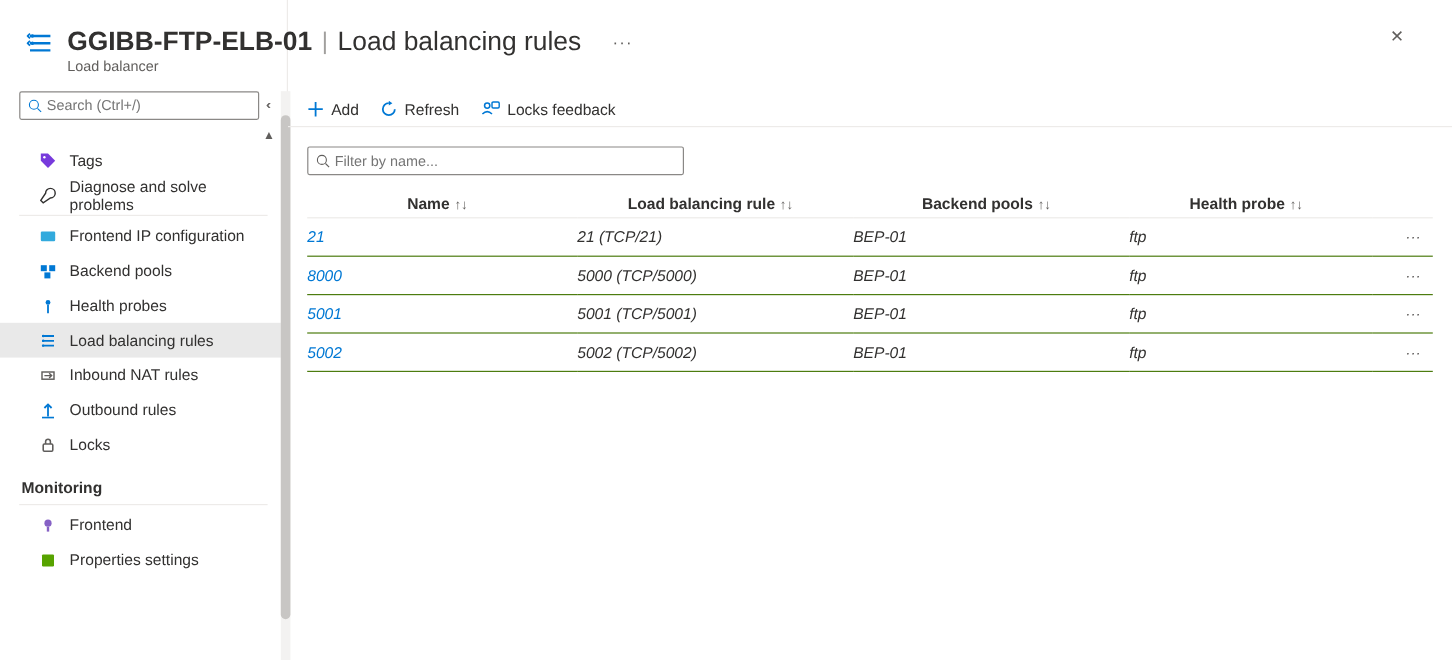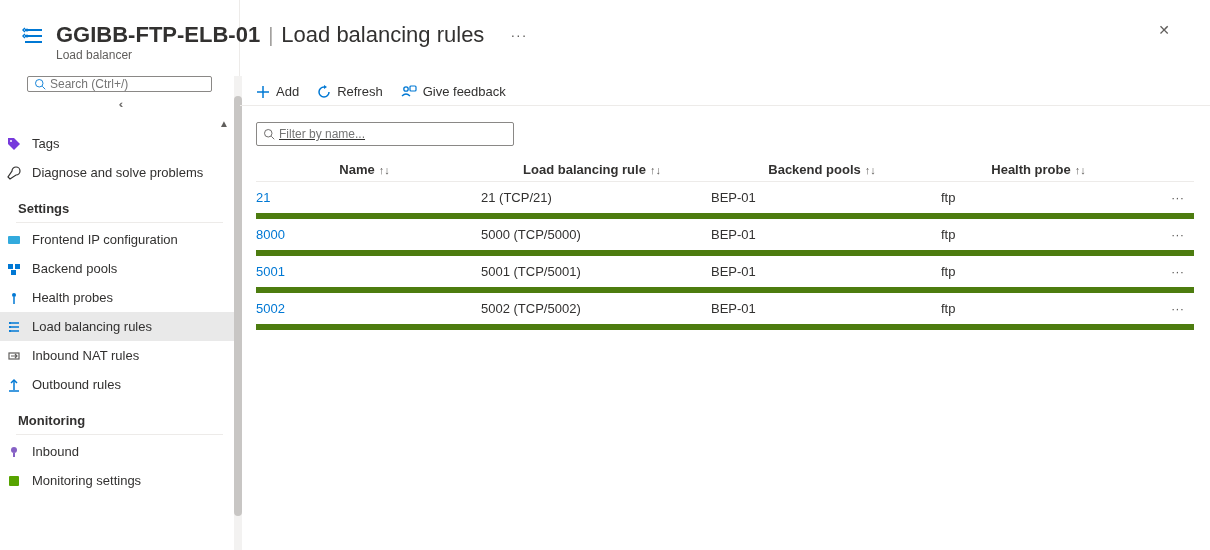--- a/index.html
+++ b/index.html
@@ -1,53 +1,53 @@
 <!DOCTYPE html>
 <html><head>
 <meta charset="utf-8">
 <style>
   * { box-sizing: border-box; margin: 0; padding: 0; }
   html, body { height: 100%; font-family: "Segoe UI", Arial, sans-serif; font-size: 13px; color: #323130; background: #fff; }
   .page { display: flex; height: 550px; width: 1210px; overflow: hidden; }
   
   .sidebar { width: 240px; border-right: 1px solid #edebe9; display: flex; flex-direction: column; padding-top: 76px; position: relative; }
-  .search-wrap { padding: 0 16px 8px 16px; display:flex; align-items:center; gap:6px;flex-direction:column;}
+  .search-wrap { padding: 0 16px 8px 16px; display:flex; align-items:center; gap:6px;}
   .search-box { flex:1; display: flex; align-items: center; border: 1px solid #8a8886; border-radius: 2px; height: 24px; padding: 0 6px; }
   .search-box svg { flex: none; }
   .search-box input { border: none; outline: none; font-size: 12px; flex: 1; margin-left: 4px; color:#605e5c; }
   .collapse-chevrons { color:#605e5c; cursor:pointer; font-size:11px; letter-spacing:-3px;}
   .scroll-up { text-align: right; padding-right: 10px; color: #605e5c; font-size:10px;}
   .sidebar-list { overflow-y: auto; flex: 1; }
-  .sidebar-item { display: flex; align-items: center; height: 29px; padding: 0 16px 0 6px; cursor: pointer; gap: 10px; font-size: 13px; }
+  .sidebar-item { display: flex; align-items: center; height: 29px; padding: 0 16px 0 32px; cursor: pointer; gap: 10px; font-size: 13px; }
   .sidebar-item.selected { background: #e9e9e9; }
   .section-header { font-weight: 600; font-size: 13px; padding: 14px 16px 4px 18px; color: #323130; }
   .section-divider { border: none; border-top: 1px solid #edebe9; margin: 2px 16px; }
   .sb-icon { width: 16px; height: 16px; display: inline-flex; align-items:center; justify-content:center; flex:none;}
   
   .main { flex: 1; display: flex; flex-direction: column; position: relative; }
   .header { display: flex; align-items: flex-start; padding: 22px 20px 4px 0; position:absolute; top:0; left:-220px; right:0;}
   .header-icon { width: 28px; height: 28px; margin-right: 8px; display:flex; align-items:center; justify-content:center;}
   .title-block { display: flex; flex-direction: column; }
   .title-row { display: flex; align-items: center; gap: 6px; }
   .title-main { font-size: 22px; font-weight: 600; }
   .title-sub { font-size: 22px; font-weight: 400; color: #323130; }
   .title-sep { font-size: 20px; color: #a19f9d; padding:0 2px;}
   .subtitle { font-size: 12px; color: #605e5c; margin-top: 0px; }
   .more-dots { margin-left: 20px; color:#605e5c; font-size:14px; letter-spacing:1px;}
   .close-btn { margin-left: auto; margin-right: 20px; color: #605e5c; cursor: pointer; font-size: 14px;}
   .toolbar { display: flex; align-items: center; gap: 18px; padding: 84px 16px 6px 16px; border-bottom: 1px solid #edebe9; }
-  .tool-btn { display: flex; align-items: center; gap: 6px; color: #323130; cursor: pointer; font-size: 13px; }
+  .tool-btn { display: flex; align-items: flex-start; gap: 6px; color: #323130; cursor: pointer; font-size: 13px; }
   .tool-btn .tb-icon { color: #0078d4; display:flex; }
   .content { padding: 16px 16px 0 16px; flex:1; overflow:auto;}
-  .filter-box { display: flex; align-items: center; border: 1px solid #8a8886; border-radius: 2px; height: 24px; padding: 0 6px; width: 258px; margin-bottom: 8px; text-decoration: underline; }
+  .filter-box { display: flex; align-items: center; border: 1px solid #8a8886; border-radius: 2px; height: 24px; padding: 0 6px; width: 314px; margin-bottom: 8px; }
   .filter-box input { border: none; outline: none; font-size: 12px; flex: 1; margin-left: 4px; color:#605e5c;}
   table { width: 100%; border-collapse: collapse; table-layout:fixed;}
   th { text-align: center; font-weight: 600; font-size: 13px; padding: 8px 8px 4px 0; border-bottom: 1px solid #edebe9; }
   th .sort { color:#605e5c; font-size:11px; margin-left:4px;}
-  td { font-size: 13px; padding: 8px 8px 8px 0; border-bottom: 6px solid #4d7c0f; }
+  td { font-size: 13px; padding: 8px 8px 8px 0; border-bottom: 1px solid #4d7c0f; font-style: italic; }
   td.name a { color: #0078d4; text-decoration: none; cursor:pointer;}
   td.actions { text-align: right; color:#605e5c; cursor:pointer; padding-right:10px;}
   col.c-name{width:225px;} col.c-rule{width:230px;} col.c-pool{width:230px;} col.c-probe{width:auto;} col.c-act{width:50px;}
   .scrollbar-fake { position:absolute; left:234px; top:76px; bottom:0; width:8px; background:#f3f2f1;}
   .scrollbar-fake .thumb{ position:absolute; left:0; right:0; top:20px; height:420px; background:#c8c6c4; border-radius:4px;}
 </style>
 </head>
 <body>
 
 <div class="page">
@@ -75,21 +75,20 @@
           <span>Tags</span>
         </div>
         <div class="sidebar-item">
           <span class="sb-icon">
             <svg width="14" height="14" viewBox="0 0 14 14">
               <path d="M9 1 a4 4 0 0 1 0 8 l-6 4 -2 -2 4 -6 a4 4 0 0 1 4 -4 z" fill="none" stroke="#323130" stroke-width="1.2"></path>
             </svg>
           </span>
           <span>Diagnose and solve problems</span>
         </div>
-        <div class="section-header">Settings</div>
         <hr class="section-divider">
         <div class="sidebar-item">
           <span class="sb-icon">
             <svg width="14" height="14" viewBox="0 0 14 14">
               <rect x="1" y="3" width="12" height="8" rx="1" fill="#32aadd"></rect>
             </svg>
           </span>
           <span>Frontend IP configuration</span>
         </div>
         <div class="sidebar-item">
@@ -136,38 +135,47 @@
         <div class="sidebar-item">
           <span class="sb-icon">
             <svg width="14" height="14" viewBox="0 0 14 14">
               <line x1="7" y1="12" x2="7" y2="3" stroke="#0078d4" stroke-width="1.5"></line>
               <path d="M4 5 l3 -3 3 3" fill="none" stroke="#0078d4" stroke-width="1.5"></path>
               <line x1="2" y1="13" x2="12" y2="13" stroke="#0078d4" stroke-width="1.5"></line>
             </svg>
           </span>
           <span>Outbound rules</span>
         </div>
+        <div class="sidebar-item">
+          <span class="sb-icon">
+            <svg width="14" height="14" viewBox="0 0 14 14">
+              <rect x="3" y="6" width="8" height="6" rx="1" fill="none" stroke="#605e5c" stroke-width="1.3"></rect>
+              <path d="M5 6 v-2 a2 2 0 0 1 4 0 v2" fill="none" stroke="#605e5c" stroke-width="1.3"></path>
+            </svg>
+          </span>
+          <span>Locks</span>
+        </div>
         <div class="section-header">Monitoring</div>
         <hr class="section-divider">
         <div class="sidebar-item">
           <span class="sb-icon">
             <svg width="14" height="14" viewBox="0 0 14 14">
               <circle cx="7" cy="5" r="3" fill="#8661c5"></circle>
               <rect x="6" y="8" width="2" height="4" fill="#8661c5"></rect>
             </svg>
           </span>
-          <span>Inbound</span>
+          <span>Frontend</span>
         </div>
         <div class="sidebar-item">
           <span class="sb-icon">
             <svg width="14" height="14" viewBox="0 0 14 14">
               <rect x="2" y="2" width="10" height="10" rx="1" fill="#57a300"></rect>
             </svg>
           </span>
-          <span>Monitoring settings</span>
+          <span>Properties settings</span>
         </div>
         <div class="sidebar-item">
           <span class="sb-icon"></span>
         </div>
       </div>
   </div>
 
   <div class="scrollbar-fake">
       <div class="thumb"></div>
     </div>
@@ -217,21 +225,21 @@
         <span>Refresh</span>
       </div>
       <div class="tool-btn">
         <span class="tb-icon">
             <svg width="16" height="14" viewBox="0 0 16 14">
               <circle cx="5" cy="4" r="2.2" fill="none" stroke="#0078d4" stroke-width="1.3"></circle>
               <path d="M1 11 q4 -4 8 0" fill="none" stroke="#0078d4" stroke-width="1.3"></path>
               <rect x="9" y="1" width="6" height="5" rx="1" fill="none" stroke="#0078d4" stroke-width="1.2"></rect>
             </svg>
           </span>
-        <span>Give feedback</span>
+        <span>Locks feedback</span>
       </div>
     </div>
 
     <div class="content">
       <div class="filter-box">
         <svg width="12" height="12" viewBox="0 0 16 16">
             <circle cx="7" cy="7" r="5" fill="none" stroke="#605e5c" stroke-width="1.2"></circle>
             <line x1="11" y1="11" x2="15" y2="15" stroke="#605e5c" stroke-width="1.2"></line>
           </svg>
         <input placeholder="Filter by name..." style="">

